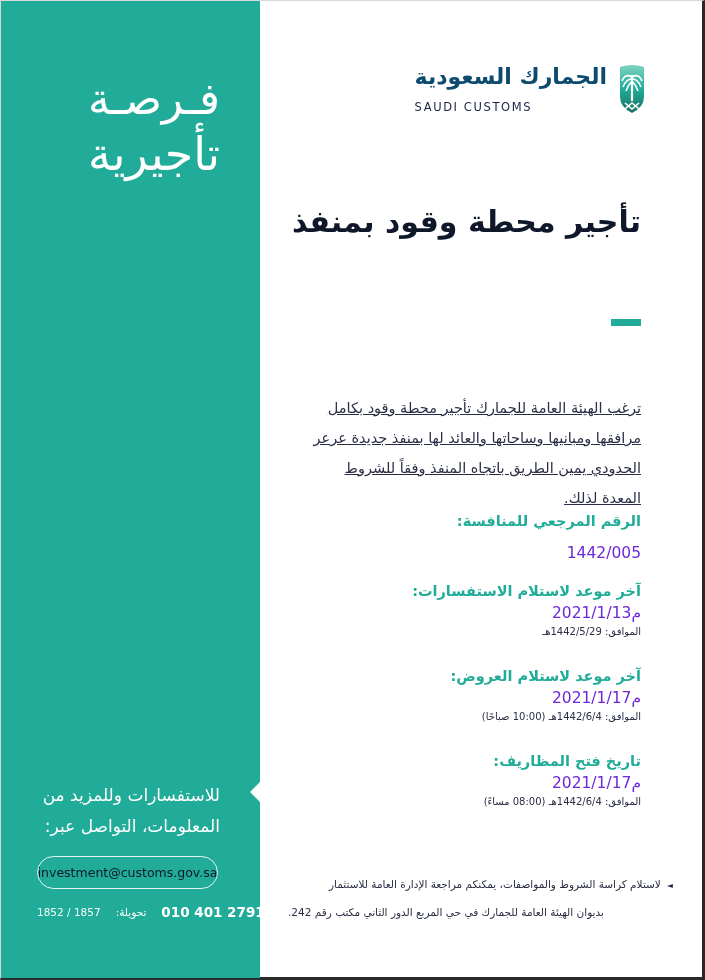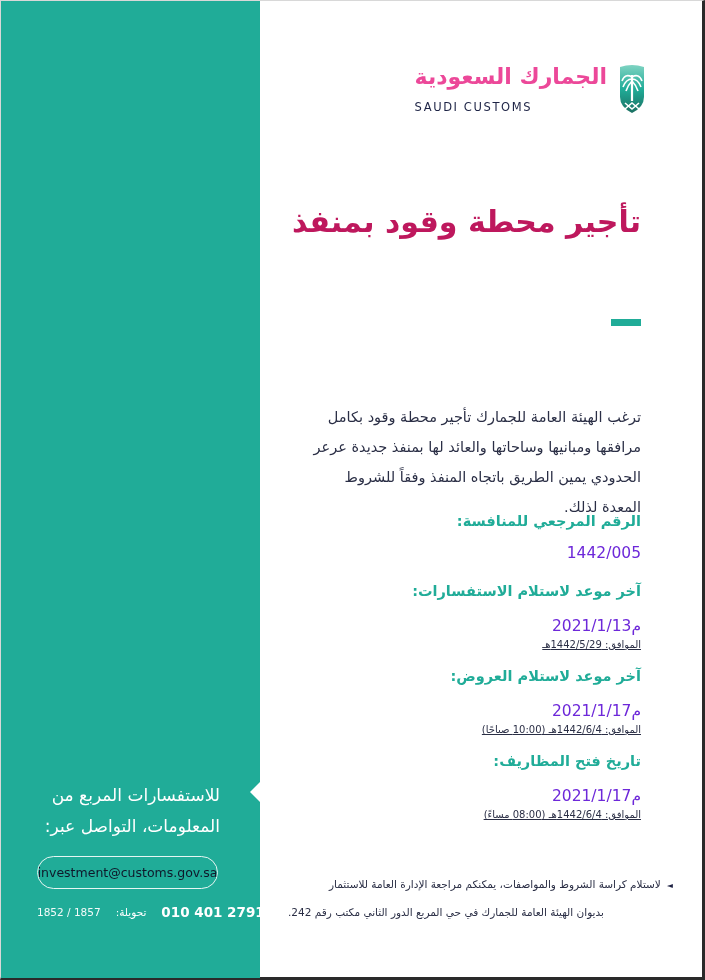--- a/index.html
+++ b/index.html
@@ -84,75 +84,79 @@
     }
     .logo {
       position: absolute; right: 58px; top: 62px;
       display: flex; align-items: center; gap: 12px;
       direction: rtl;
     }
     .logo .emblem { width: 26px; height: 52px; }
     .logo .words { text-align: left; direction: ltr; }
     .logo .ar {
       display: block; direction: rtl; text-align: right;
-      font-size: 22px; font-weight: bold; color: #ec4899; line-height: 26px;
+      font-size: 22px; font-weight: bold; color: #0c4a6e; line-height: 26px;
     }
     .logo .en {
       display: block;
       font-family: "DejaVu Sans", sans-serif;
       font-size: 11.5px; letter-spacing: 1.6px; color: #1d2345;
       margin-top: 10px;
     }
     .title {
       position: absolute; right: 62px; top: 190px;
       text-align: right;
-      font-size: 30px; font-weight: bold; color: #be185d;
+      font-size: 30px; font-weight: bold; color: #0f172a;
       line-height: 61px;
       width: 360px;
     }
     .title-bar {
       position: absolute; right: 62px; top: 318px;
       width: 30px; height: 7px;
       background: #20ac98;
     }
     .intro {
-      position: absolute; right: 62px; top: 401px;
+      position: absolute; right: 62px; top: 392px;
       width: 340px;
       text-align: right;
-      font-size: 14.5px; line-height: 30px; color: #2a2e45;
+      font-size: 14.5px; line-height: 30px; color: #2a2e45; text-decoration: underline;
     }
     .fields { position: absolute; right: 62px; top: 510px; width: 300px; text-align: right; }
     .field { position: absolute; right: 0; width: 300px; }
     .field .label { display: block; color: #20ac98; font-size: 14.5px; font-weight: bold; line-height: 20px; }
     .field .value { display: block; color: #6d28d9; font-size: 15.5px; line-height: 22px; margin-top: 8px; direction: ltr; text-align: right; }
-    .field .sub { display: block; color: #2a2e45; font-size: 10px; line-height: 14px; margin-top: 1px; text-decoration: underline; }
+    .field .sub { display: block; color: #2a2e45; font-size: 10px; line-height: 14px; margin-top: 1px; }
     .f1 { top: 0; }
     .f2 { top: 70px; }
     .f3 { top: 155px; }
     .f4 { top: 240px; }
-    .f2 .value, .f3 .value, .f4 .value { margin-top: 14px; }
+    .f2 .value, .f3 .value, .f4 .value { margin-top: 1px; }
     .f1 .value { margin-top: 11px; }
     .note {
       position: absolute; right: 30px; top: 870px;
       width: 385px;
       text-align: right;
       font-size: 10.5px; line-height: 26px; color: #2a2e45;
     }
     .note .bullet { color: #1f2344; font-size: 8px; margin-left: 6px; }
     .note .line1 { display: block; }
     .note .line2 { display: block; text-align: left; padding-right: 10px; }
   </style>
 </head>
 <body>
 
 <div class="page">
 
   <div class="side">
-
-    <div class="contact-intro">للاستفسارات المربع من المعلومات، التواصل عبر:</div>
+    <div class="headline">
+      <span class="l1">فـرصـة</span>
+      <span class="l2">تأجيرية</span>
+    </div>
+
+    <div class="contact-intro">للاستفسارات وللمزيد من المعلومات، التواصل عبر:</div>
 
     <a class="email-btn">
       <span>investment@customs.gov.sa</span>
     </a>
 
     <div class="phone-row">
       <span class="ext">1852 / 1857</span>
       <span class="ext-label">تحويلة:</span>
       <span class="num">010 401 2791</span>
       <svg class="phone-icon" viewBox="0 0 24 24" fill="none" stroke="#ffffff" stroke-width="2">

